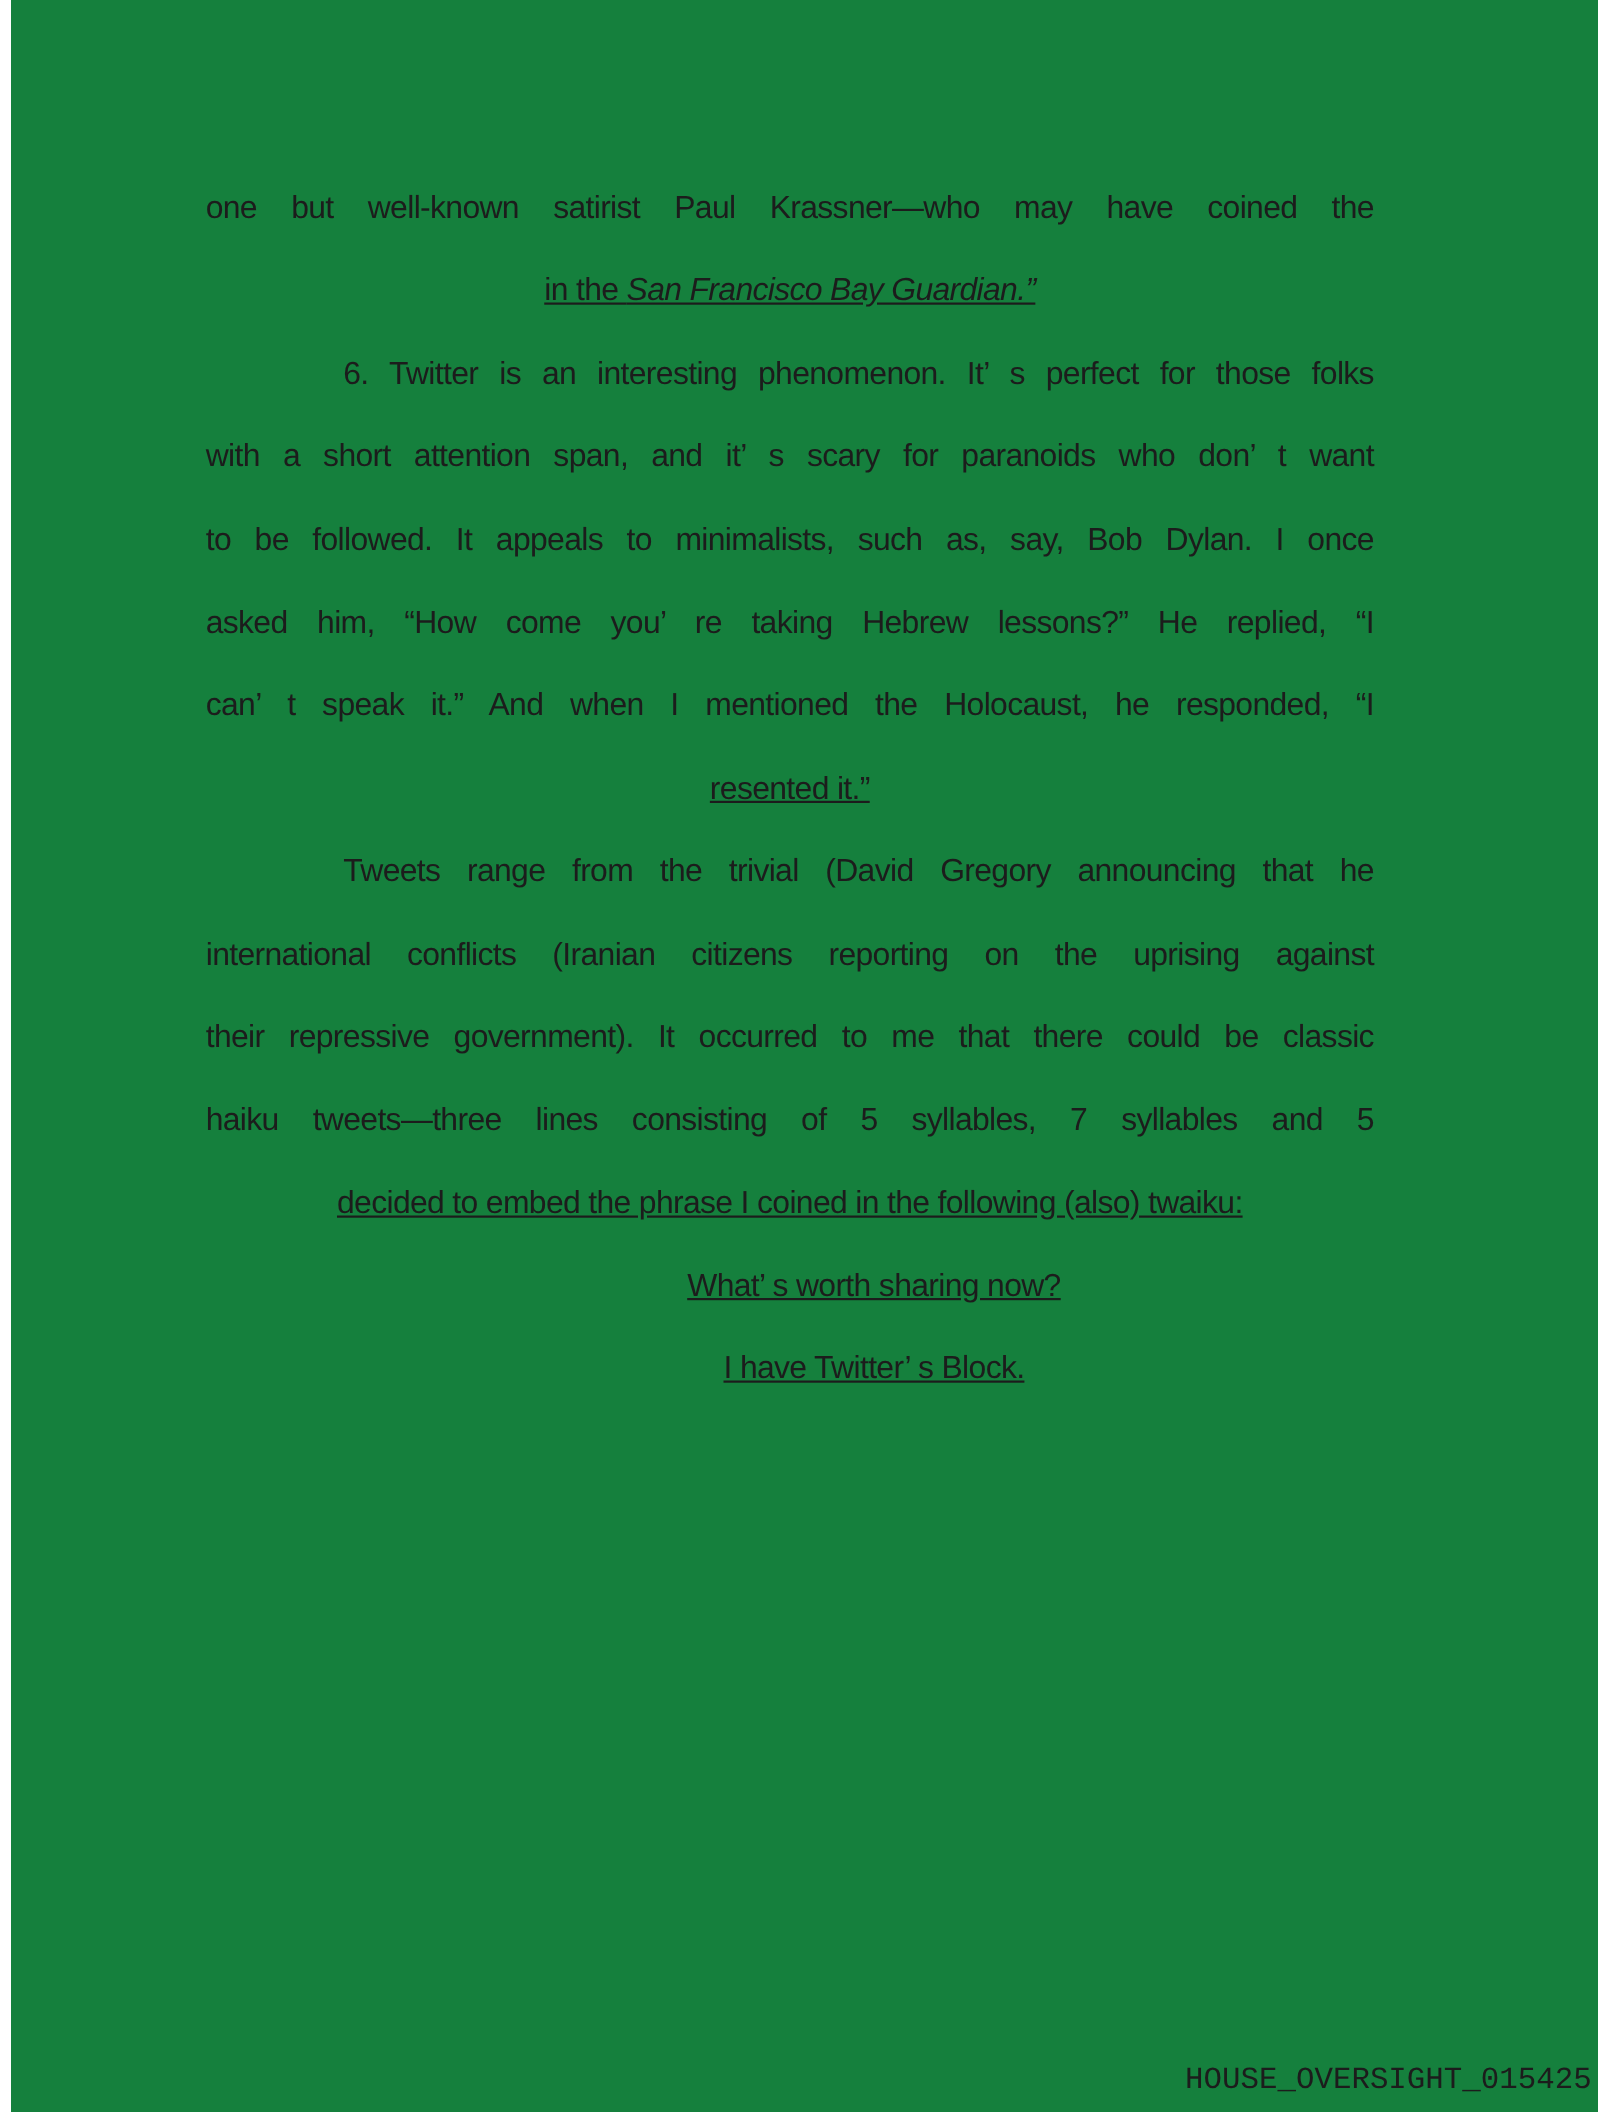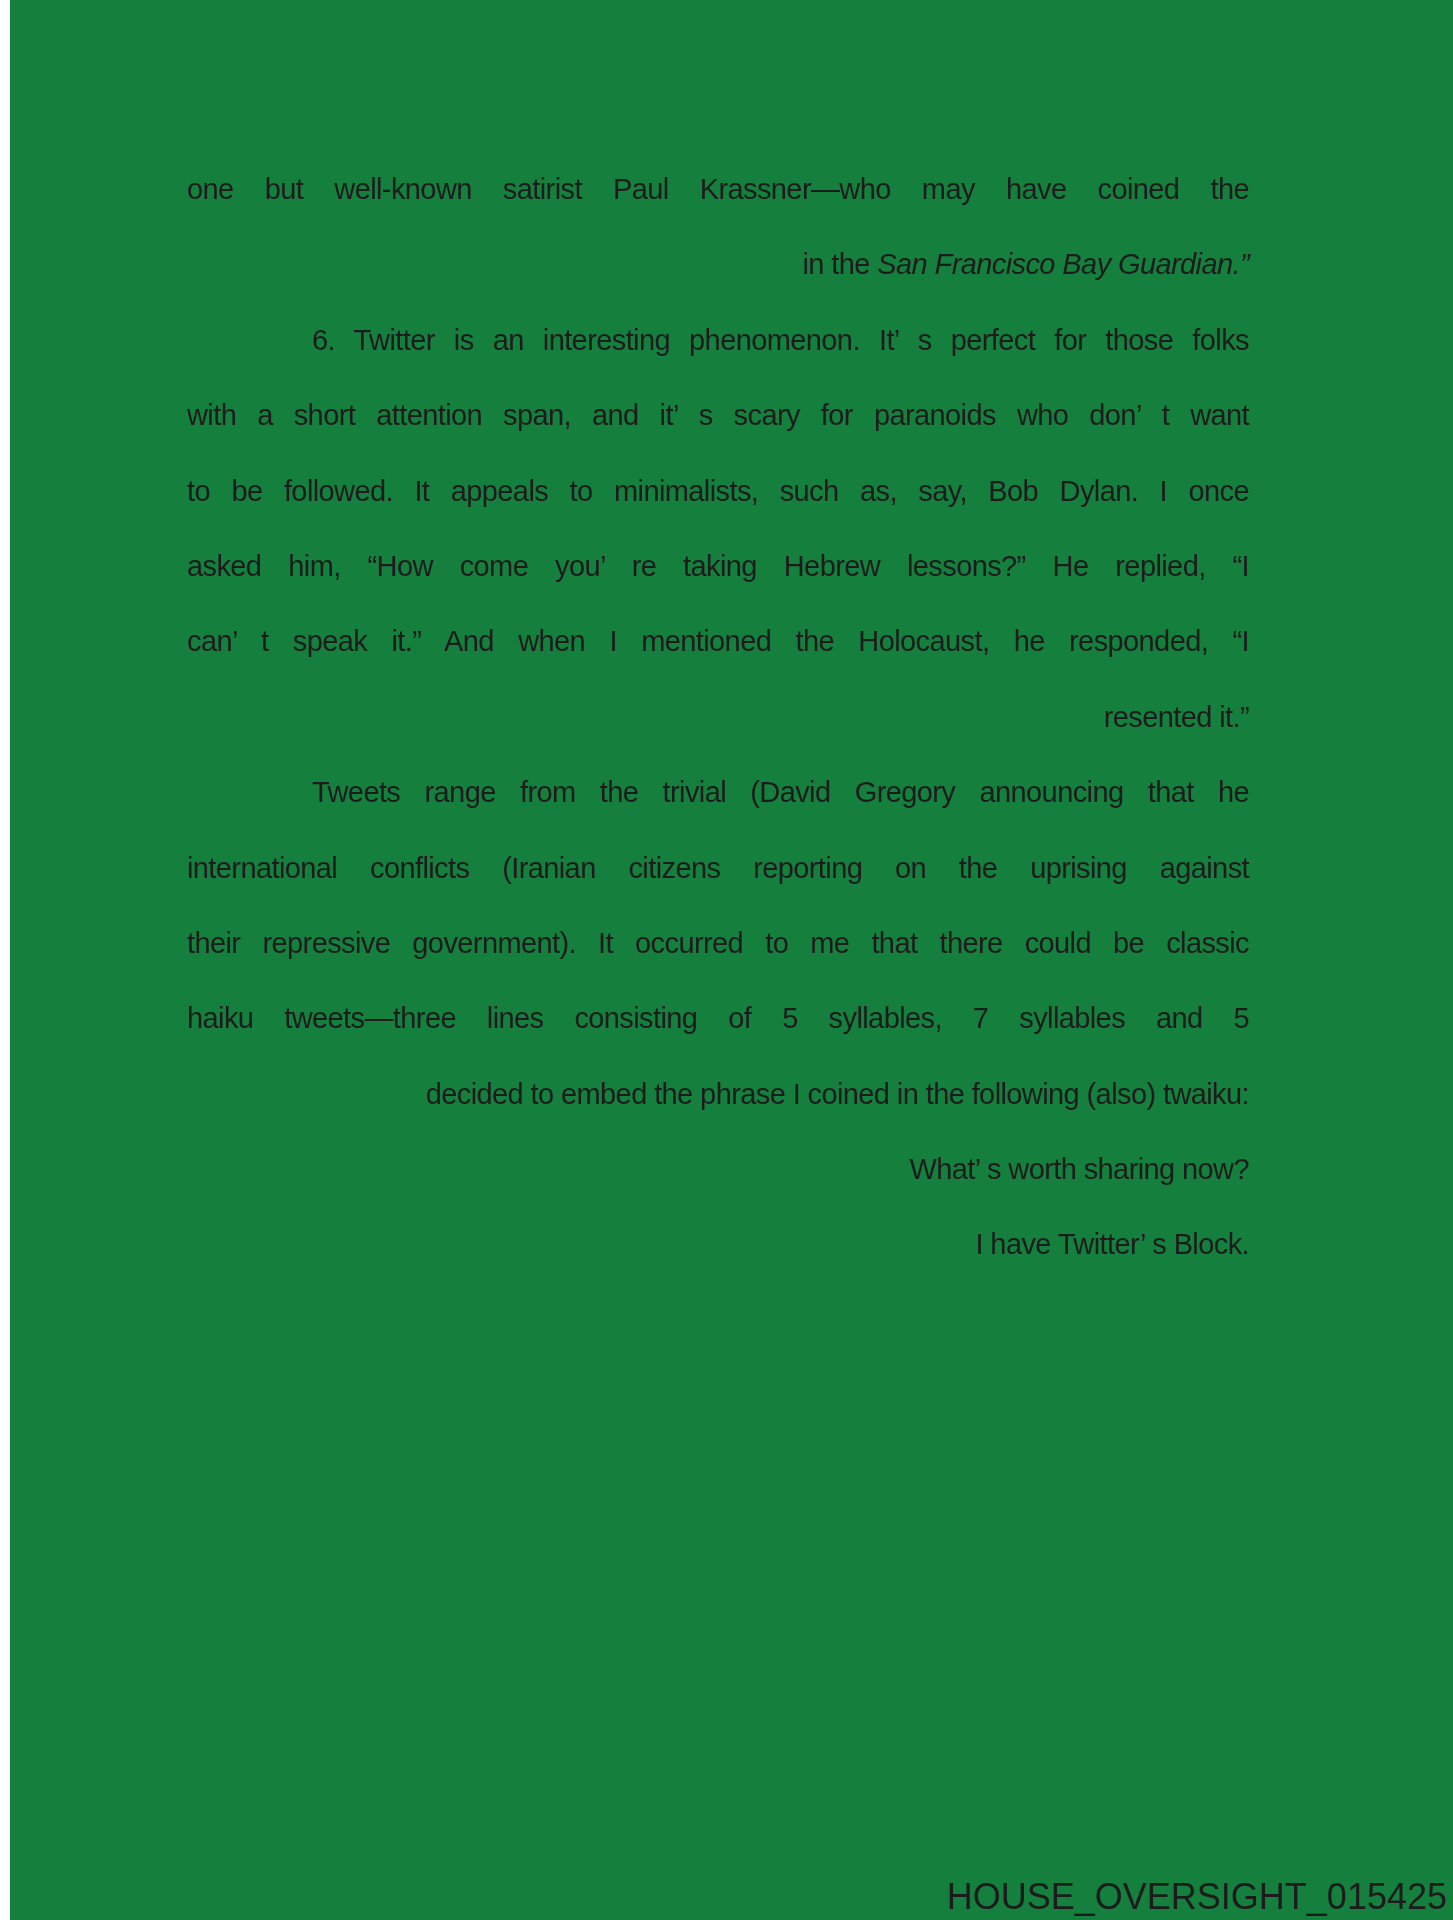--- a/index.html
+++ b/index.html
@@ -25,32 +25,32 @@
   }
   .line {
     height: 75.4px;
     line-height: 75.4px;
     white-space: normal;
   }
   .just {
     text-align: justify;
     text-align-last: justify;
   }
-  .left { text-align: right; }
+  .left { text-align: center; text-decoration: underline; }
   .indent-para  { padding-left: 125px; }
   .indent-haiku { padding-left: 153px; }
   .ital { font-style: italic; }
   .bates {
     position: absolute;
     top: 1876px;
     right: 16px;
-    font-size: 36px;
+    font-size: 28px;
     letter-spacing: 0px;
     color: #1c1c1c;
-    font-family: Liberation Sans, sans-serif;
+    font-family: Liberation Mono, monospace;
   }
 </style>
 </head>
 <body>
 
 <div class="page">
 
   <div class="textblock">
 
     <div class="line just"><span>one but well-known satirist Paul Krassner—who may have coined the</span></div>

